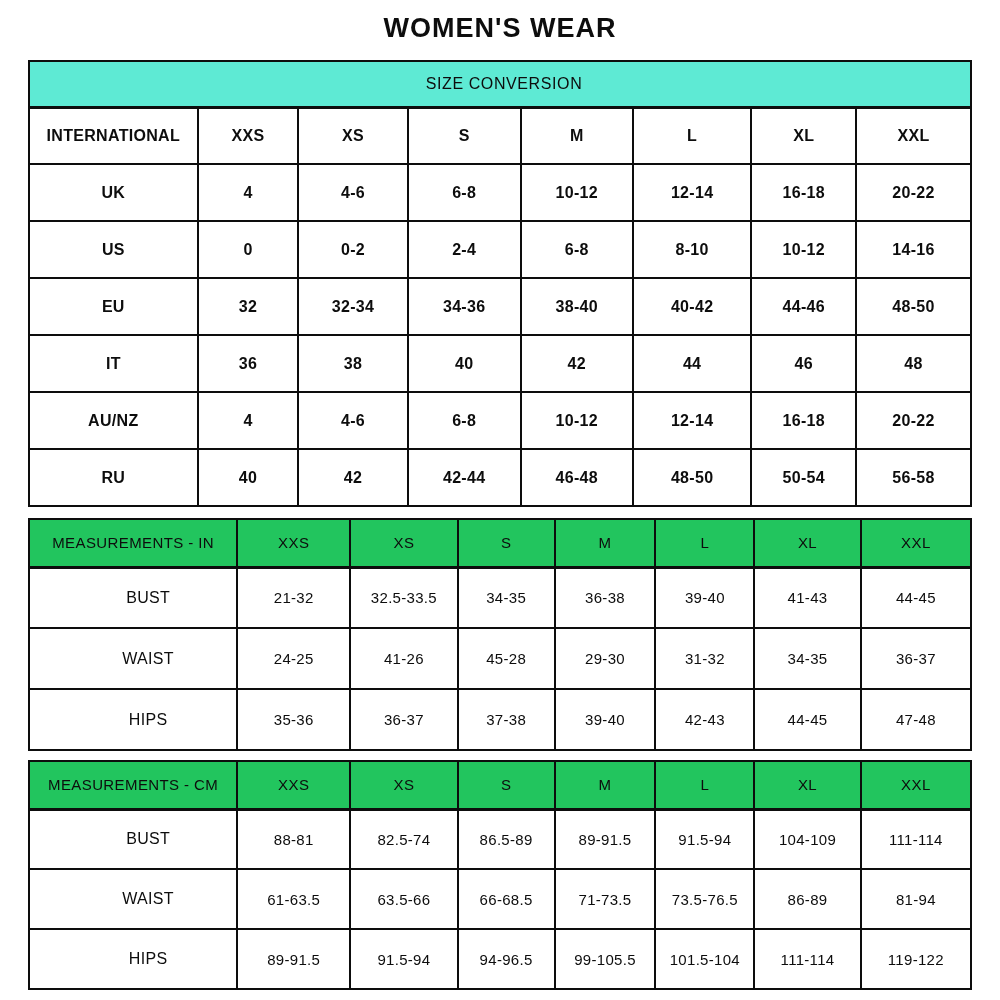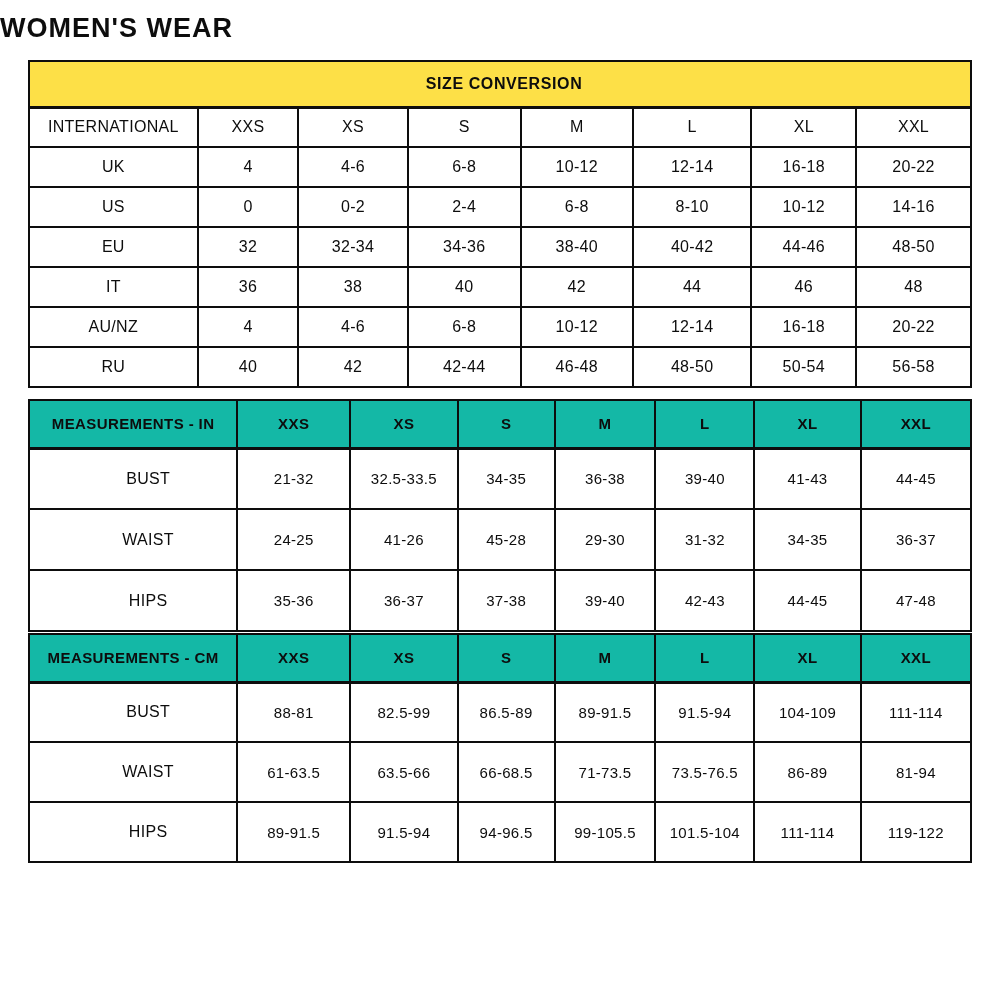--- a/index.html
+++ b/index.html
@@ -4,62 +4,63 @@
 <style>
   * { margin: 0; padding: 0; box-sizing: border-box; }
   html, body { background: #ffffff; }
   body {
     width: 1000px; height: 1000px;
     font-family: "Liberation Sans", sans-serif;
     color: #0d0d0d;
   }
   .page { width: 1000px; height: 1000px; padding-top: 13px; }
   .title {
+    text-align: center;
     font-size: 27px;
     font-weight: bold;
     letter-spacing: 1px;
     margin-bottom: 16px;
   }
   table {
     border-collapse: collapse;
     width: 944px;
     margin: 0 auto;
     table-layout: fixed;
   }
   td, th {
     border: 2px solid #0d0d0d;
     text-align: center;
     vertical-align: middle;
     overflow: hidden;
     white-space: nowrap;
   }
   
   .caption {
-    background: #fde047;
+    background: #5eead4;
     height: 46px;
     font-size: 16px;
-    font-weight: bold;
+    font-weight: normal;
     letter-spacing: 0.6px;
     border-bottom-width: 3px;
     padding-left: 8px;
   }
   .hdr {
-    background: #14b8a6;
-    font-weight: bold;
+    background: #22c55e;
+    font-weight: normal;
     font-size: 15px;
     height: 48px;
     letter-spacing: 0.4px;
     border-bottom-width: 3px;
   }
   
-  .t1 td { height: 40px; font-size: 16px; letter-spacing: 0.3px; }
+  .t1 td { height: 57px; font-size: 16px; letter-spacing: 0.3px; font-weight: bold; }
   .t1 .head-row td { font-size: 16px; }
   
   .t2, .t3 { margin-top: 11px; }
-  .t3 { margin-top: 1px; }
+  .t3 { margin-top: 9px; }
   .t2 td, .t3 td { height: 61px; font-size: 15px; letter-spacing: 0.3px; }
   .t3 td { height: 60px; }
   .t2 td.label, .t3 td.label { font-size: 16px; padding-left: 30px; }
 </style>
 </head>
 <body>
 
 <div class="page">
 
   <h1 class="title">WOMEN'S WEAR</h1>
@@ -225,21 +226,21 @@
         <th class="hdr">XS</th>
         <th class="hdr">S</th>
         <th class="hdr">M</th>
         <th class="hdr">L</th>
         <th class="hdr">XL</th>
         <th class="hdr">XXL</th>
       </tr>
       <tr>
         <td class="label">BUST</td>
         <td>88-81</td>
-        <td>82.5-99</td>
+        <td>82.5-74</td>
         <td>86.5-89</td>
         <td>89-91.5</td>
         <td>91.5-94</td>
         <td>104-109</td>
         <td>111-114</td>
       </tr>
       <tr>
         <td class="label">WAIST</td>
         <td>61-63.5</td>
         <td>63.5-66</td>

